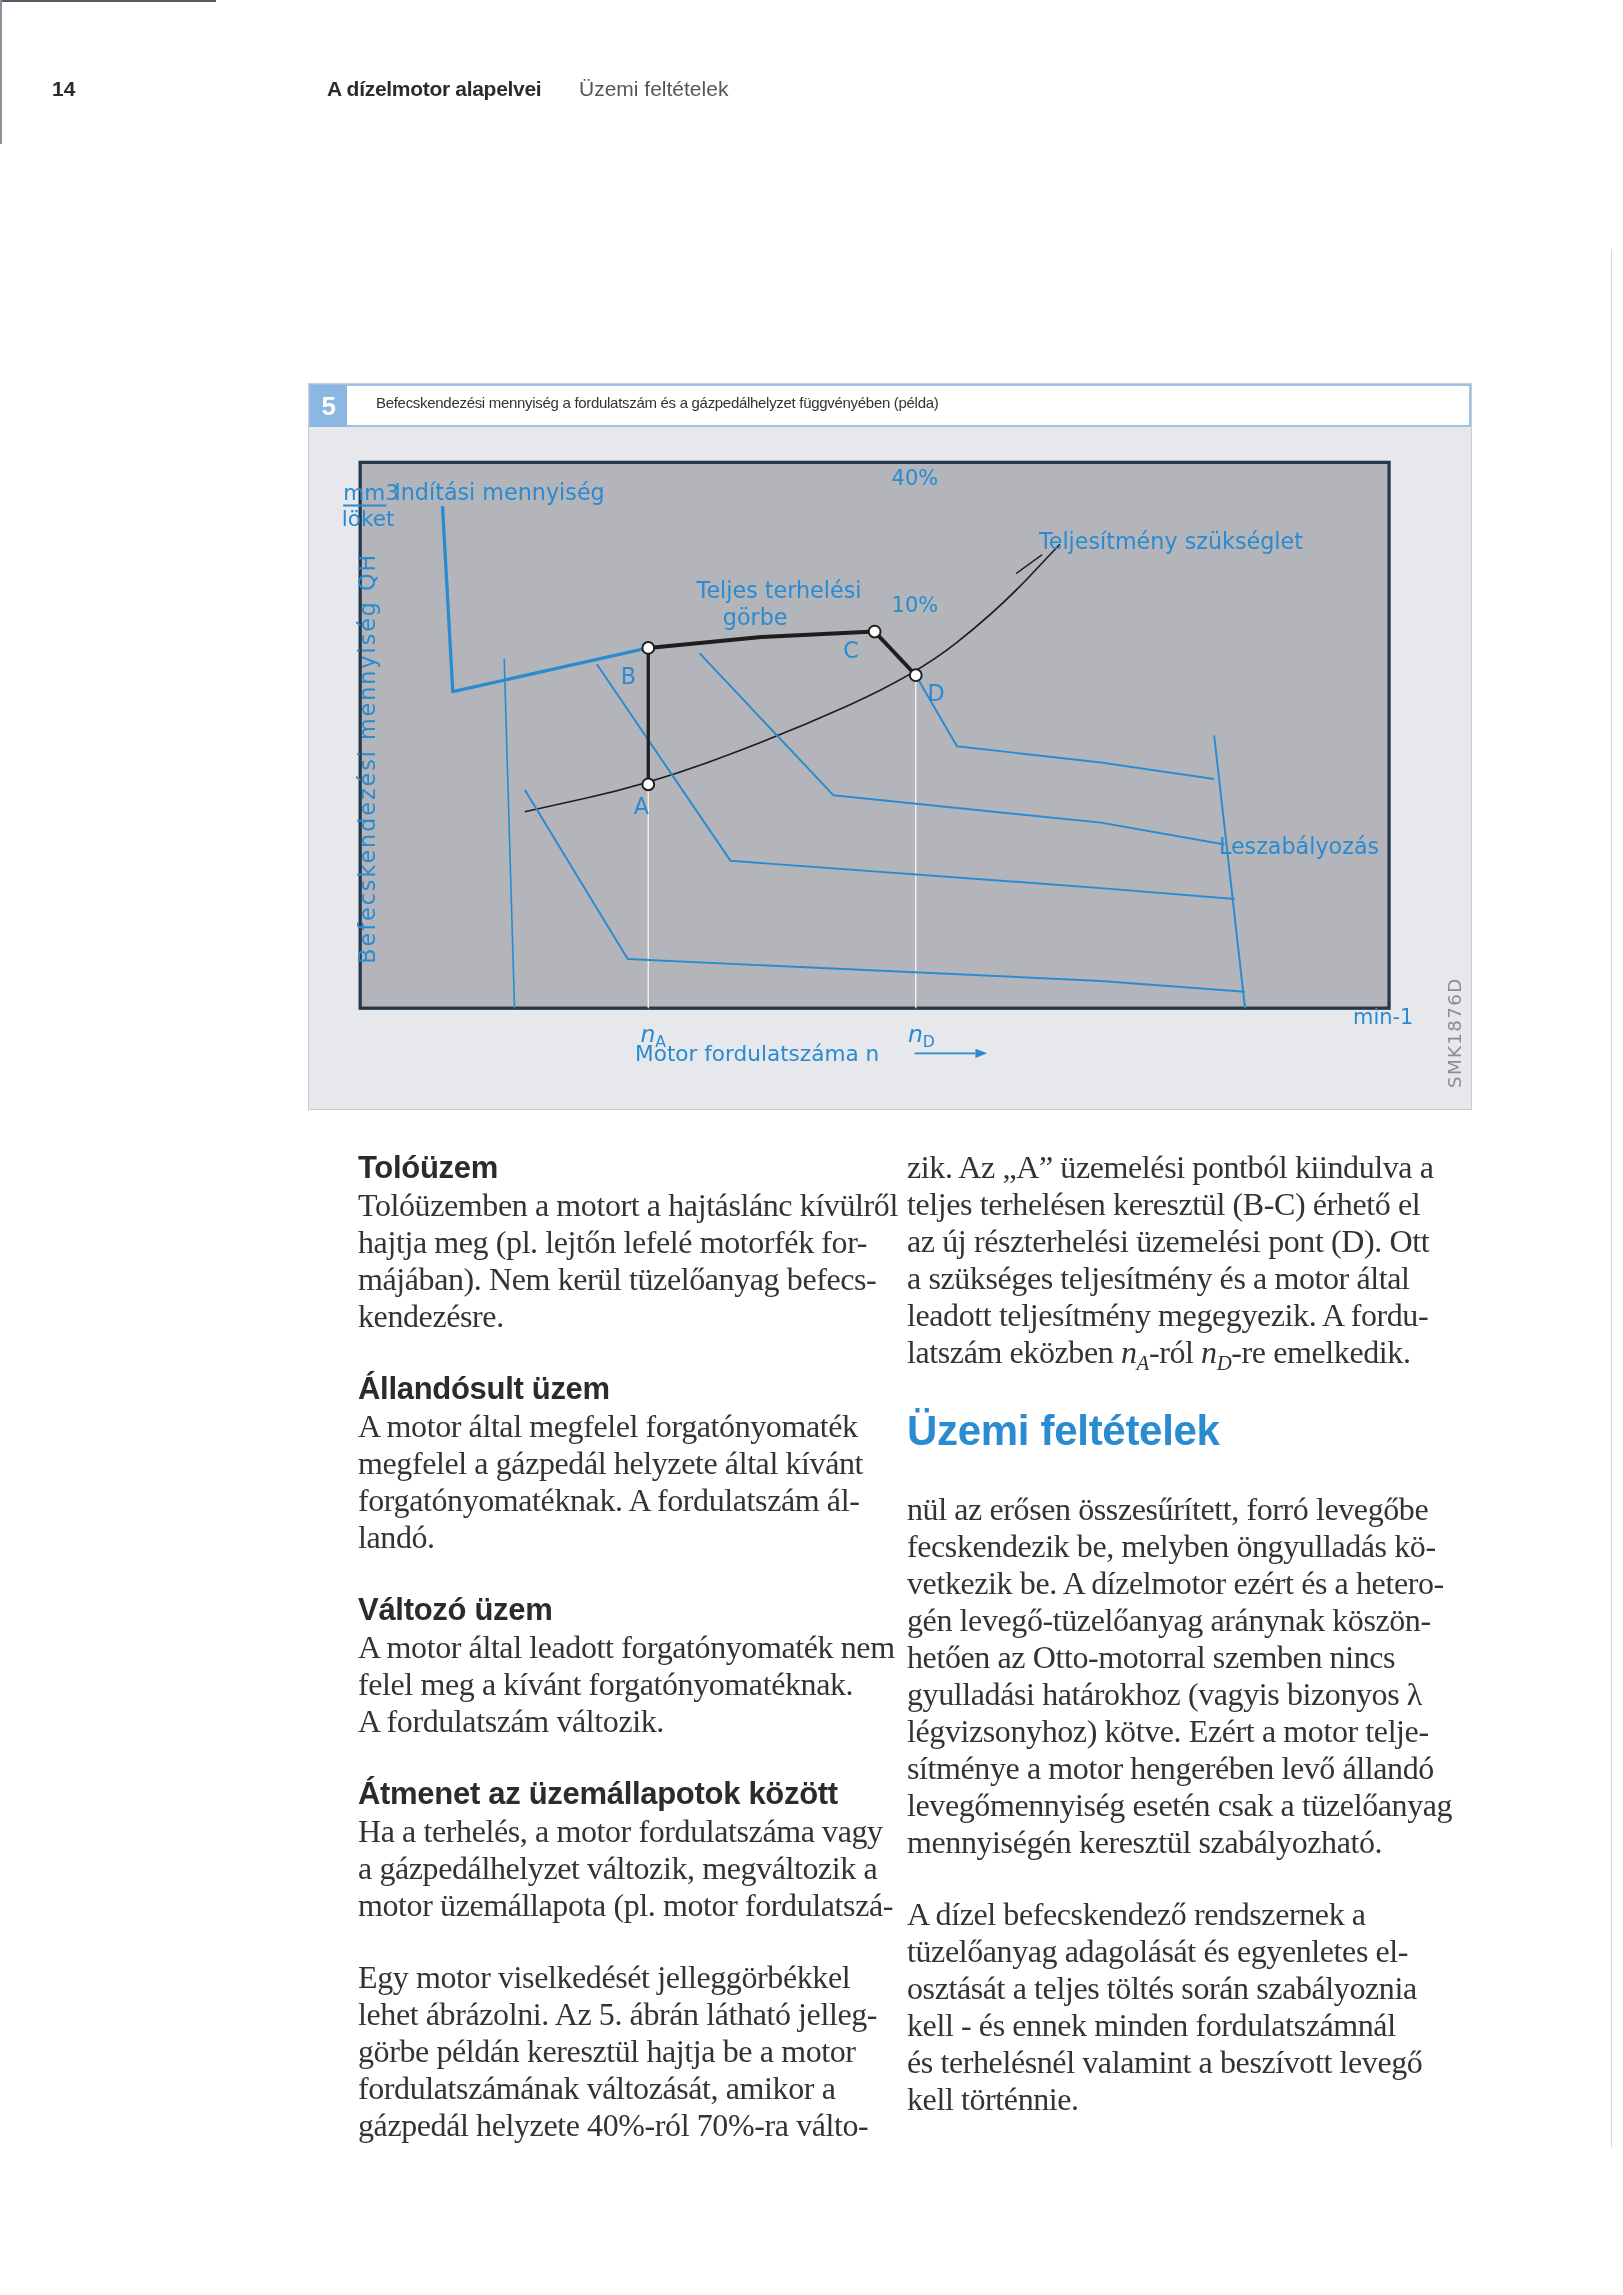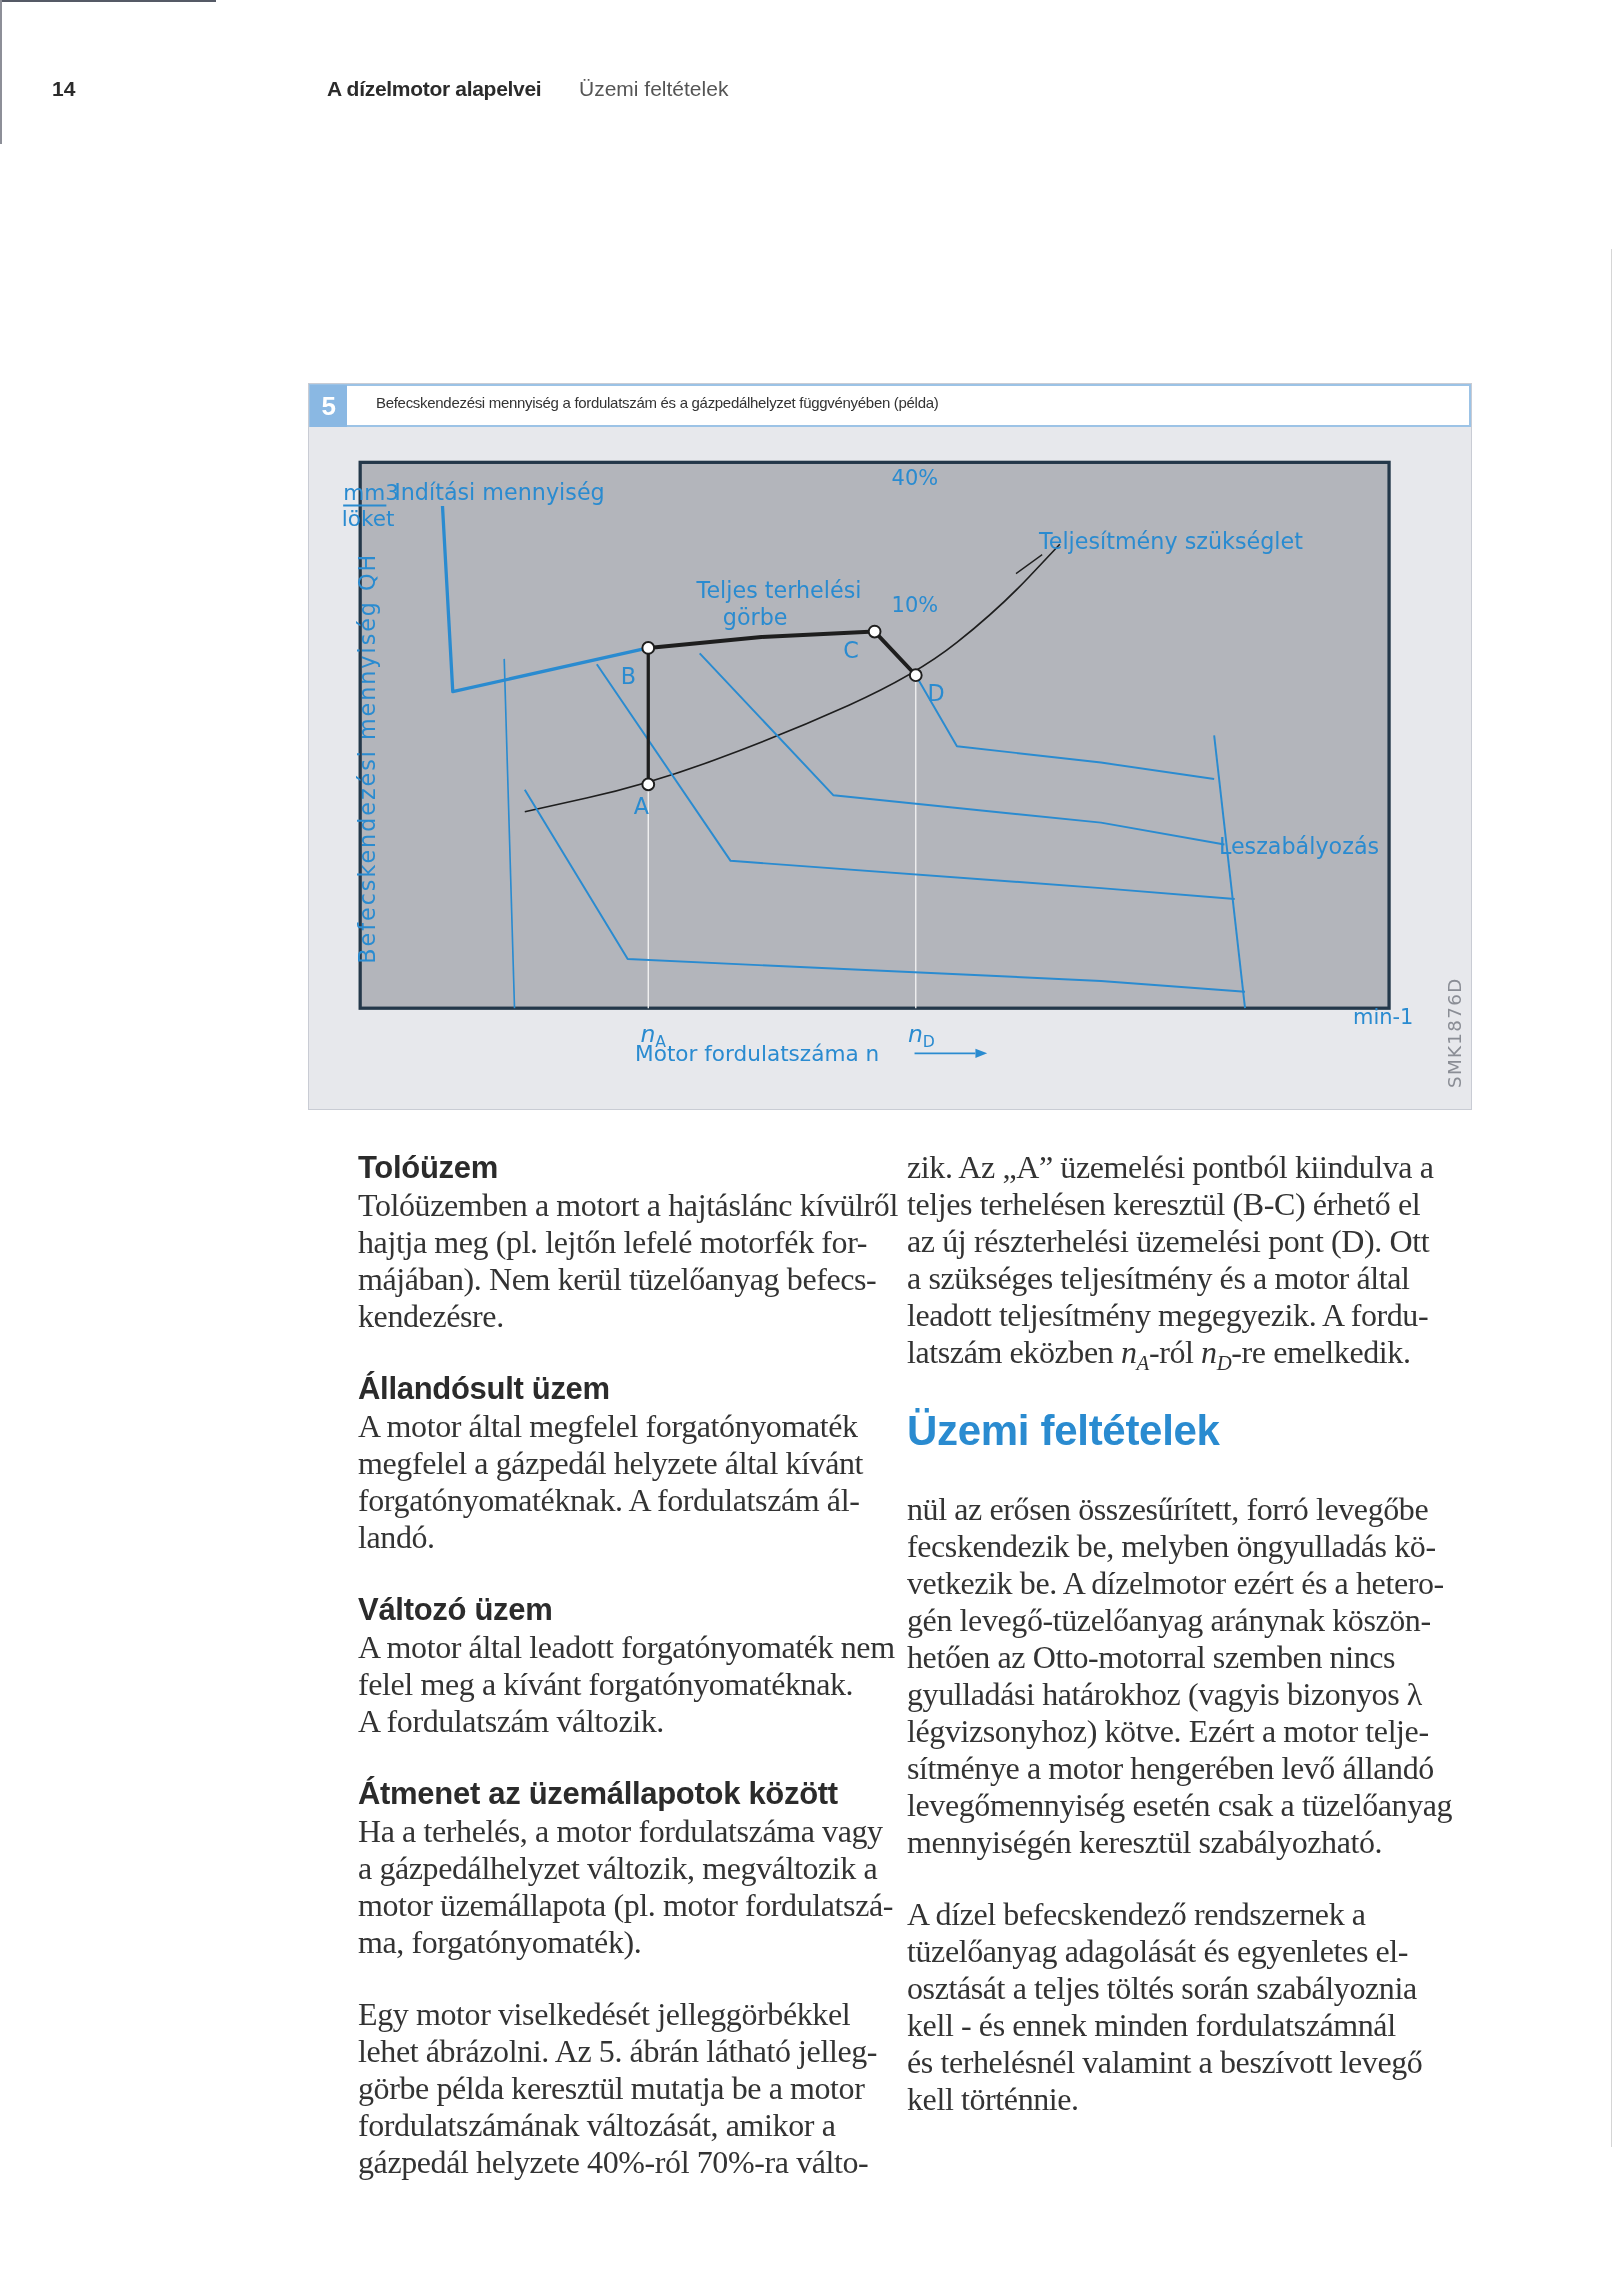--- a/index.html
+++ b/index.html
@@ -126,28 +126,27 @@
         <span class="line">felel meg a kívánt forgatónyomatéknak.</span>
         <span class="line">A fordulatszám változik.</span>
       </p>
     </div>
     <div class="block">
       <h3 class="h3">Átmenet az üzemállapotok között</h3>
       <p class="p">
         <span class="line">Ha a terhelés, a motor fordulatszáma vagy</span>
         <span class="line">a gázpedálhelyzet változik, megváltozik a</span>
         <span class="line">motor üzemállapota (pl. motor fordulatszá-</span>
-        <span class="line">ma, forgatónyomaték).</span>
       </p>
     </div>
     <div class="block">
       <p class="p">
         <span class="line">Egy motor viselkedését jelleggörbékkel</span>
         <span class="line">lehet ábrázolni. Az 5. ábrán látható jelleg-</span>
-        <span class="line">görbe példa keresztül mutatja be a motor</span>
+        <span class="line">görbe példán keresztül hajtja be a motor</span>
         <span class="line">fordulatszámának változását, amikor a</span>
         <span class="line">gázpedál helyzete 40%-ról 70%-ra válto-</span>
       </p>
     </div>
   </div>
 
 <div class="col col-right">
   <p class="p block" style="margin-bottom:0">
     <span class="line">zik. Az „A” üzemelési pontból kiindulva a</span>
     <span class="line">teljes terhelésen keresztül (B-C) érhető el</span>

